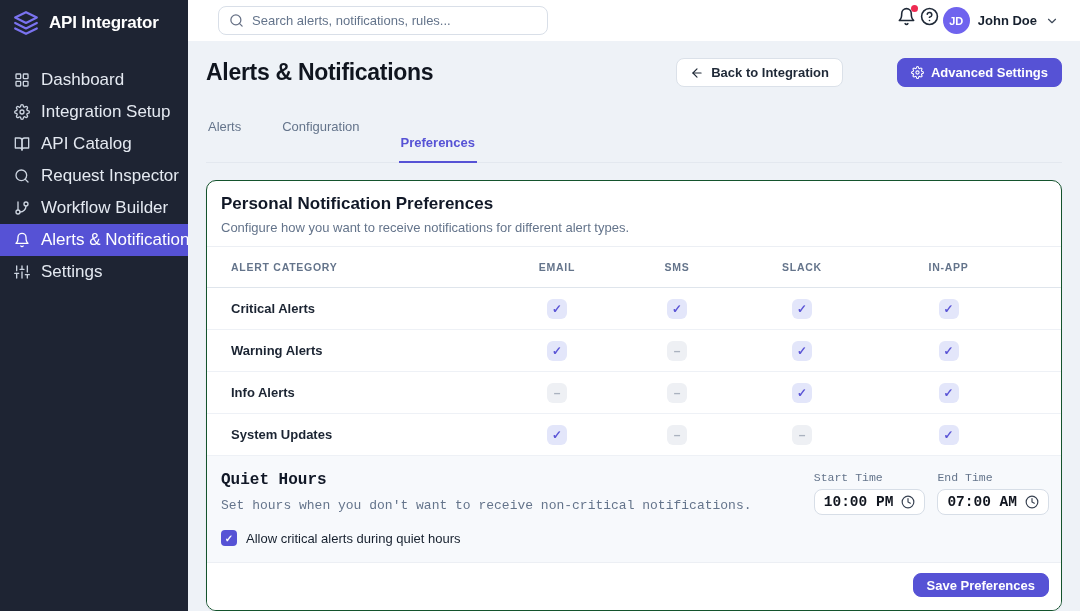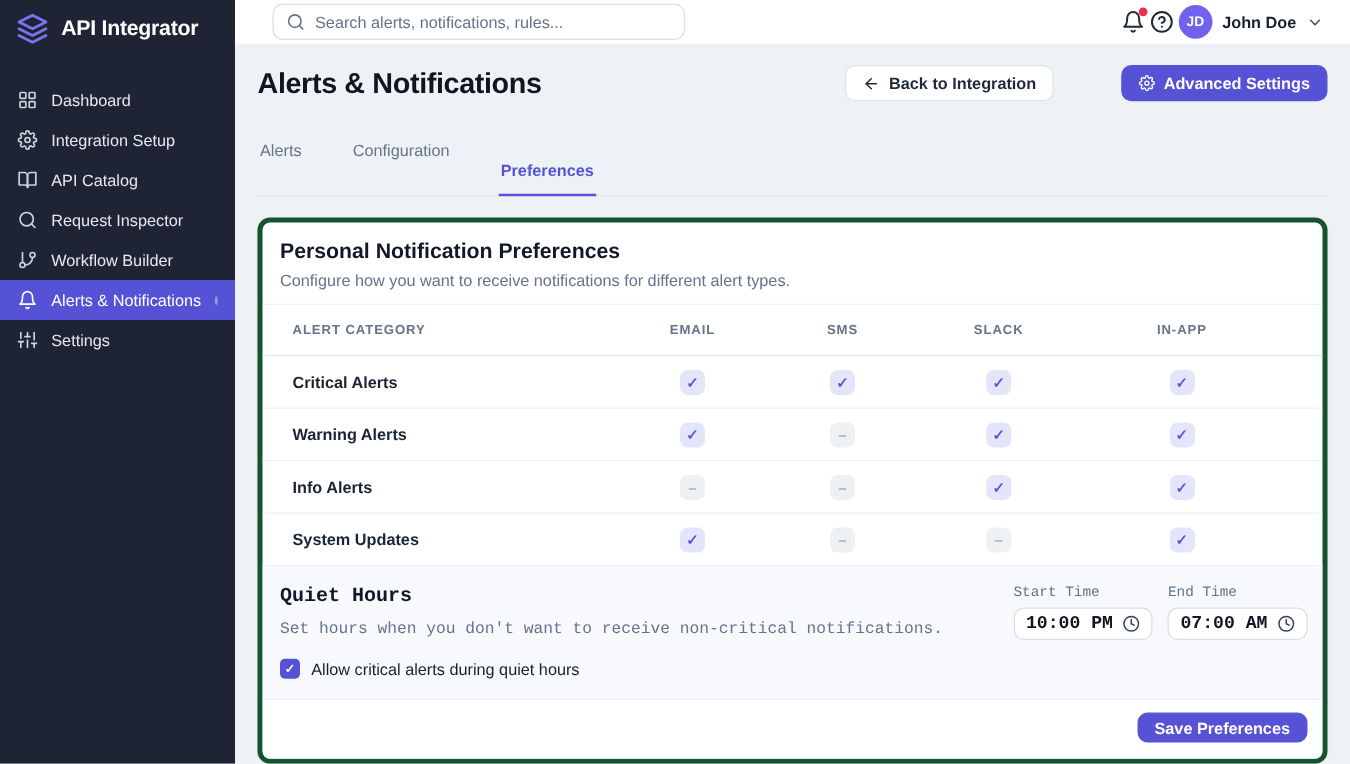--- a/index.html
+++ b/index.html
@@ -6,55 +6,55 @@
   html,body { width:1080px; height:611px; overflow:hidden; }
   body { font-family:"Liberation Sans", sans-serif; background:#eef2f7; }
   .app { display:flex; width:1080px; height:611px; }
 
   
   .sidebar { width:188px; min-width:188px; background:#1e2433; color:#e4e9f1; display:flex; flex-direction:column; }
   .logo-row { height:46px; display:flex; align-items:center; gap:10px; padding:4px 13px; }
   .logo-icon { color:#7b73f0; display:flex; }
   .app-name { color:#ffffff; font-size:17px; font-weight:bold; letter-spacing:-0.2px; white-space:nowrap; }
   .nav { margin-top:18px; display:flex; flex-direction:column; }
-  .nav-item { height:32px; display:flex; align-items:center; gap:11px; padding:0 14px; font-size:13px; color:#e4e9f1; cursor:pointer; white-space:nowrap; }
+  .nav-item { height:32px; display:flex; align-items:center; gap:11px; padding:0 14px; font-size:17px; color:#e4e9f1; cursor:pointer; white-space:nowrap; }
   .nav-item .nicon { display:flex; color:#ccd4e0; }
   .nav-item.active { background:#5652d5; color:#ffffff; }
   .nav-item.active .nicon { color:#ffffff; }
   .active-dot { margin-left:auto; width:7px; height:7px; border-radius:50%; background:#9f9af0; }
 
   
   .main { flex:1; display:flex; flex-direction:column; }
   .topbar { height:46px; background:#ffffff; display:flex; align-items:center; padding:0 21px 0 30px; }
   .search { width:330px; height:29px; border:1px solid #d9dfe8; border-radius:8px; display:flex; align-items:center; gap:8px; padding:0 10px; background:#fff; }
   .search svg { color:#667085; }
   .search input { border:none; outline:none; flex:1; font-size:13px; color:#1f2937; font-family:"Liberation Sans",sans-serif; background:transparent; }
   .search input::placeholder { color:#64748b; }
-  .topbar-right { margin-left:auto; display:flex; align-items:center; gap:4px; }
+  .topbar-right { margin-left:auto; display:flex; align-items:flex-start; gap:4px; }
   .icon-btn { position:relative; display:flex; color:#1f2937; cursor:pointer; }
   .notif-dot { position:absolute; top:-2px; right:-2px; width:7px; height:7px; border-radius:50%; background:#ee2b52; }
   .user { display:flex; align-items:center; gap:8px; cursor:pointer; }
   .avatar { width:27px; height:27px; border-radius:50%; background:#6f63ee; color:#fff; font-size:11px; font-weight:bold; display:flex; align-items:center; justify-content:center; }
   .user-name { font-size:13px; font-weight:bold; color:#16202e; }
   .chev { display:flex; color:#3f4a5a; }
 
   .content { flex:1; background:#eef2f7; padding:17px 18px 0; }
   .page-head { display:flex; align-items:center; }
   .page-title { font-size:23px; font-weight:bold; color:#10151f; letter-spacing:-0.3px; }
   .head-buttons { margin-left:auto; display:flex; gap:6px; }
   .btn { height:29px; border-radius:8px; font-size:13px; font-weight:bold; display:inline-flex; align-items:center; gap:7px; padding:0 13px; cursor:pointer; font-family:"Liberation Sans",sans-serif;margin-left:48px; }
   .btn-secondary { background:#ffffff; border:1px solid #dbe1e9; color:#1f2937; }
   .btn-primary { background:#5652d5; border:1px solid #5652d5; color:#ffffff; }
 
   .tabs { display:flex; gap:37px; margin-top:24px; border-bottom:1px solid #e3e8ef; }
   .tab { padding:8px 2px 11px; font-size:13px; color:#64748b; cursor:pointer; border-bottom:2.5px solid transparent; margin-bottom:-1px; }
   .tab.active { color:#5652d5; font-weight:bold; border-bottom-color:#5652d5;margin-top:16px; }
 
   
-  .card { margin-top:17px; background:#ffffff; border:4px solid #14532d; border-radius:10px; overflow:hidden; box-shadow:0 1px 2px rgba(16,24,40,.05); }
+  .card { margin-top:17px; background:#ffffff; border:1px solid #14532d; border-radius:10px; overflow:hidden; box-shadow:0 1px 2px rgba(16,24,40,.05); }
   .card-head { padding:13px 14px 11px; border-bottom:1px solid #eceff4; }
   .card-title { font-size:17px; font-weight:bold; color:#111827; }
   .card-sub { font-size:13px; color:#64748b; margin-top:6px; }
 
   .grid-row { display:grid; grid-template-columns:1fr 118px 122px 128px 165px; align-items:center; padding:0 30px 0 24px; }
   .thead { height:41px; border-bottom:1px solid #dfe5ec; }
   .th { font-size:10.5px; font-weight:bold; color:#64748b; text-transform:uppercase; letter-spacing:.07em; text-align:center; }
   .th-category { text-align:left; }
   .trow { height:42px; border-bottom:1px solid #eef1f6; }
   .td-category { font-size:13px; color:#1b2432; font-weight:bold; }

